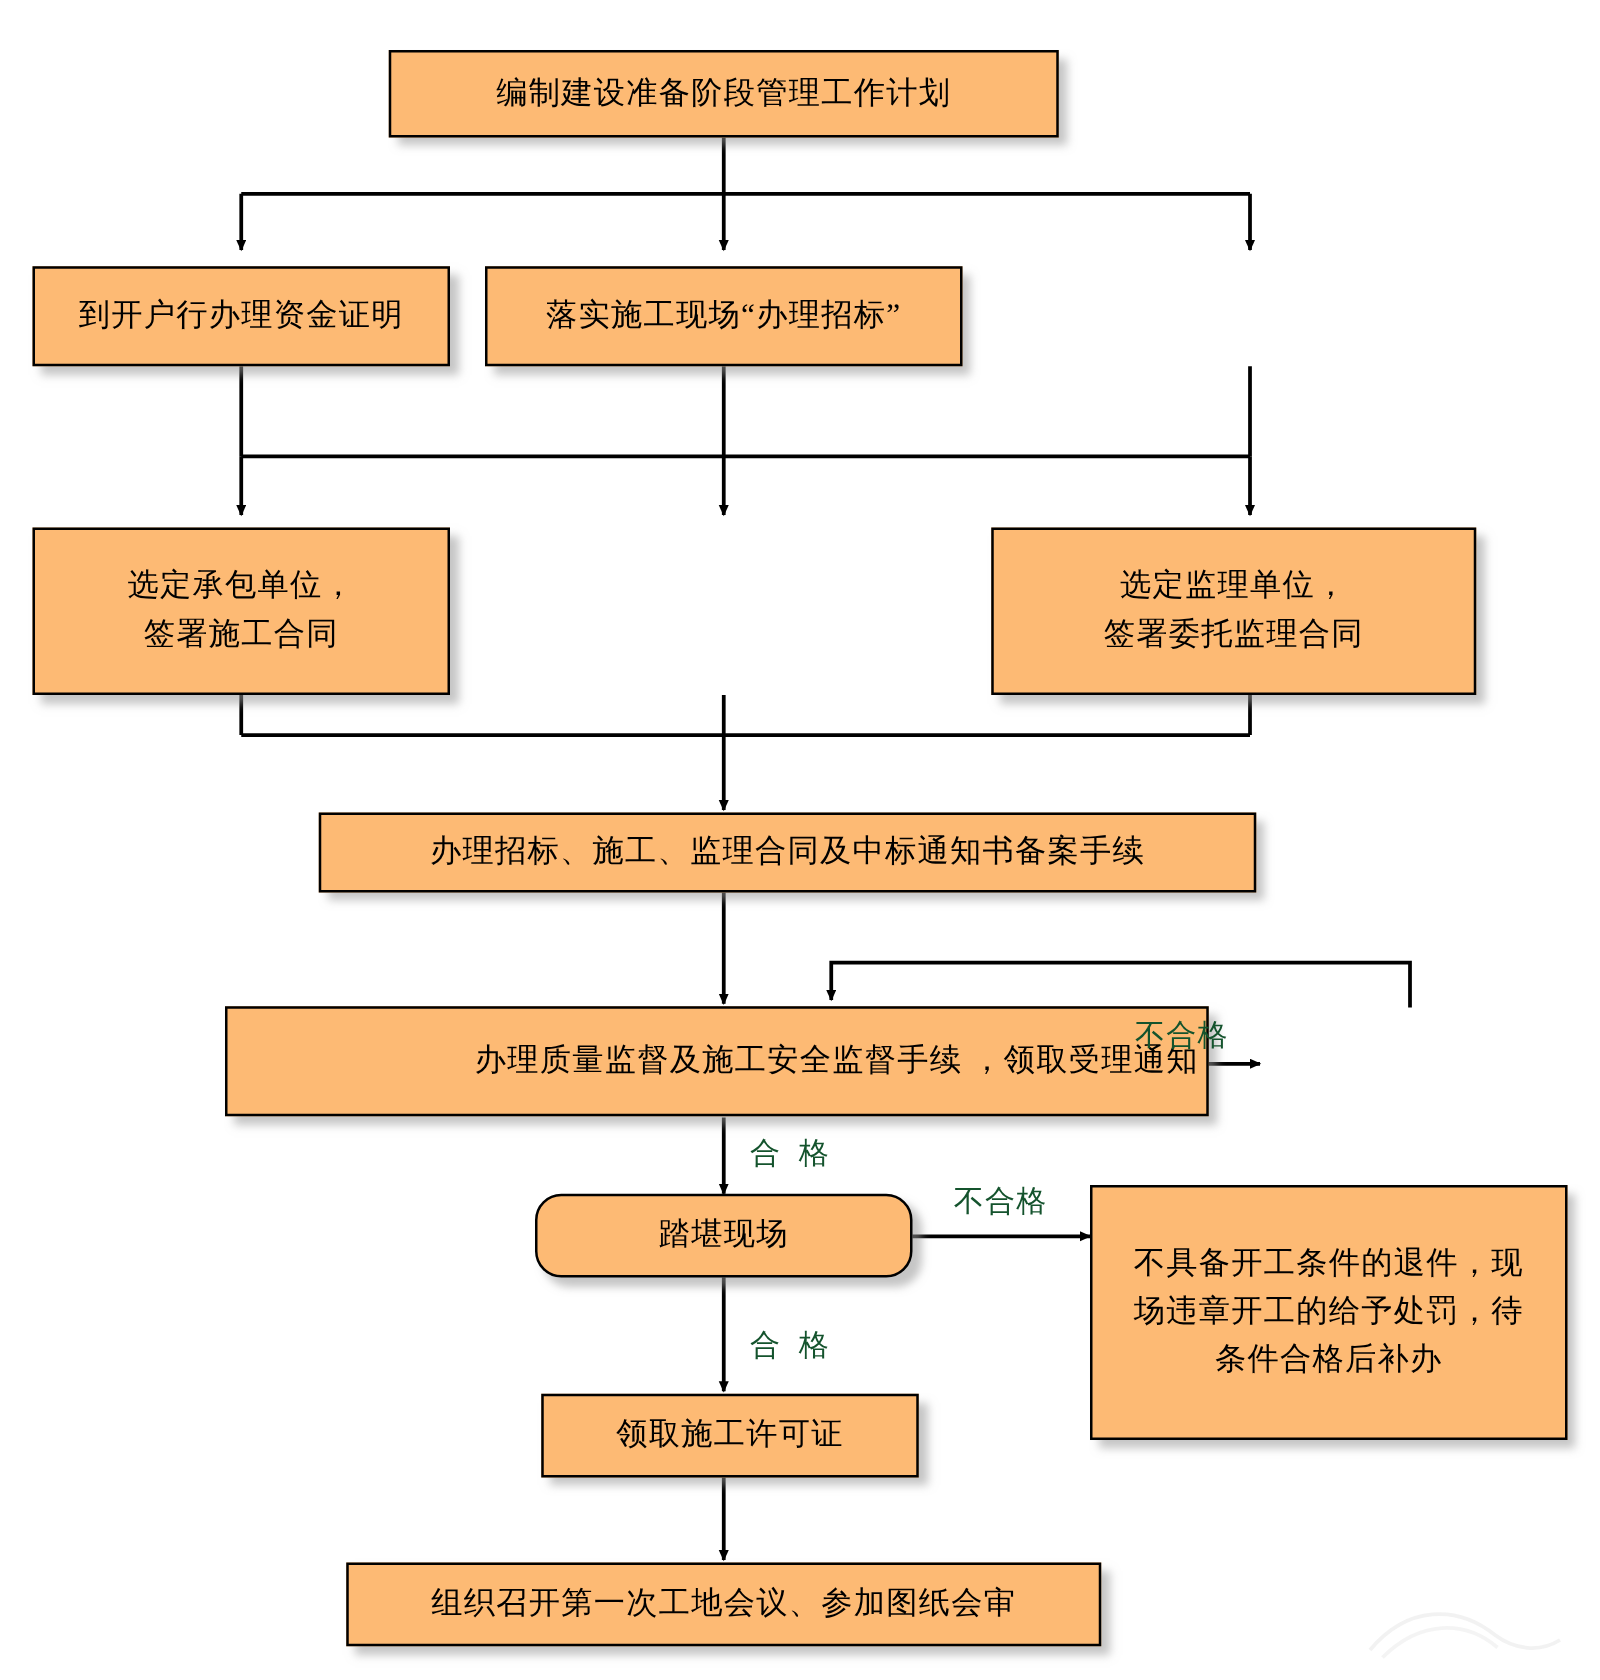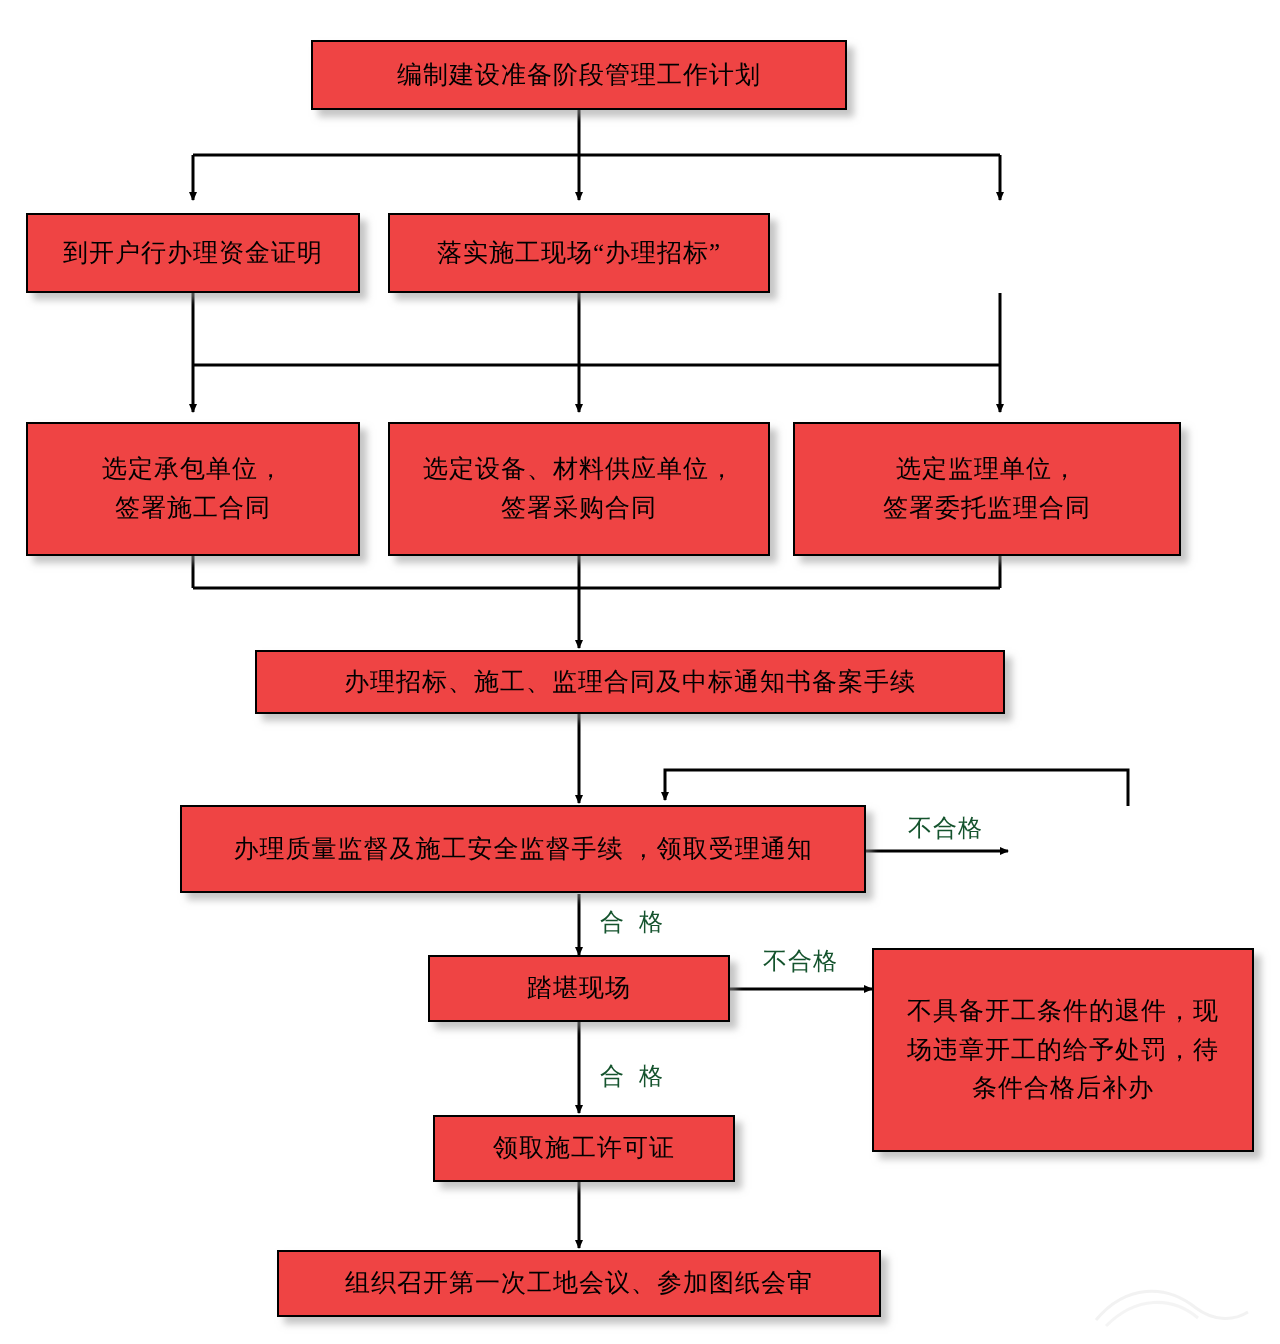--- a/index.html
+++ b/index.html
@@ -13,21 +13,21 @@
   #canvas {
     position: relative;
     width: 1280px;
     height: 1344px;
     background: #ffffff;
     overflow: hidden;
   }
   .node {
     position: absolute;
     box-sizing: border-box;
-    background: #ef4444;
+    background: #fdba74;
     border: 2px solid #000000;
     box-shadow: 7px 7px 7px rgba(150,150,150,0.55);
     display: flex;
     align-items: center;
     justify-content: center;
     text-align: center;
     color: #000000;
     line-height: 1.55;
     font-size: 25px;
     letter-spacing: 1px;
@@ -120,40 +120,36 @@
   <div class="node" style="left:388px; top:213px; width:382px; height:80px;">
     <span class="txt">落实施工现场“办理招标”</span>
   </div>
 
 
   <div class="node" style="left:26px; top:422px; width:334px; height:134px;">
     <span class="txt">选定承包单位，
 签署施工合同</span>
   </div>
 
-  <div class="node" style="left:388px; top:422px; width:382px; height:134px;">
-    <span class="txt">选定设备、材料供应单位，
-签署采购合同</span>
-  </div>
 
   <div class="node" style="left:793px; top:422px; width:388px; height:134px;">
     <span class="txt">选定监理单位，
 签署委托监理合同</span>
   </div>
 
   <div class="node" style="left:215px; top:650px; width:750px; height:64px;margin-left:40px;">
     <span class="txt">办理招标、施工、监理合同及中标通知书备案手续</span>
   </div>
 
-  <div class="node" style="left:180px; top:805px; width:686px; height:88px;">
+  <div class="node" style="left:180px; top:805px; width:787px; height:88px;justify-content:flex-end;">
     <span class="txt">办理质量监督及施工安全监督手续 ，领取受理通知</span>
   </div>
 
 
-  <div class="node" style="left:428px; top:955px; width:302px; height:67px;">
+  <div class="node" style="left:428px; top:955px; width:302px; height:67px;border-radius:21px;">
     <span class="txt">踏堪现场</span>
   </div>
 
   <div class="node" style="left:872px; top:948px; width:382px; height:204px;">
     <span class="txt">不具备开工条件的退件，现
 场违章开工的给予处罚，待
 条件合格后补办</span>
   </div>
 
   <div class="node" style="left:416px; top:1115px; width:302px; height:67px;margin-left:17px;">

